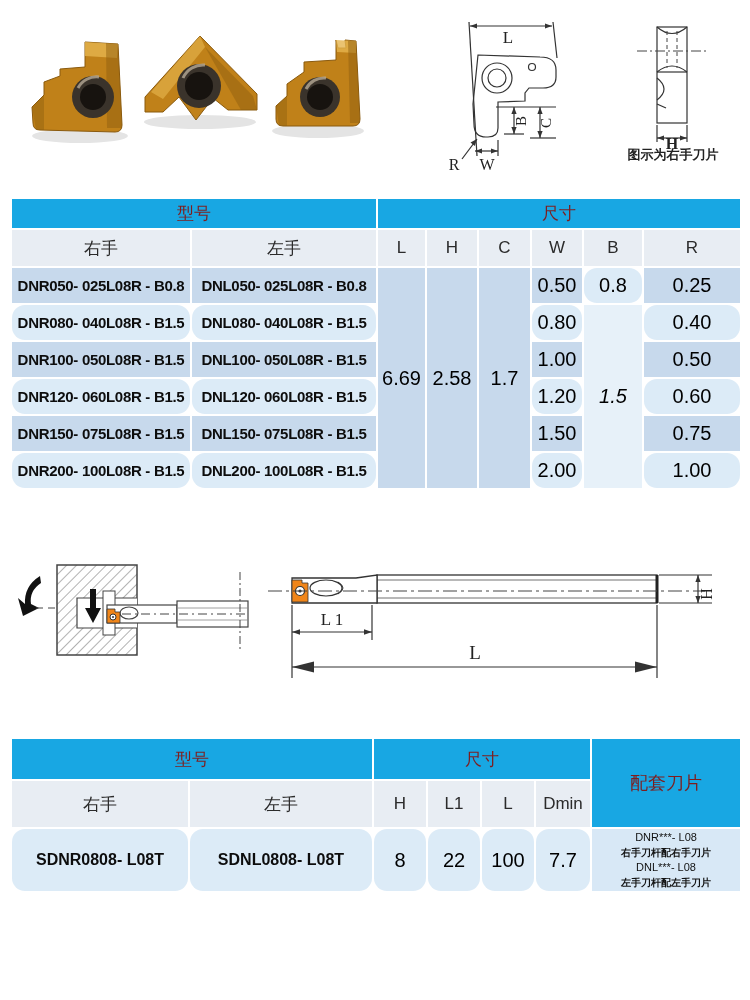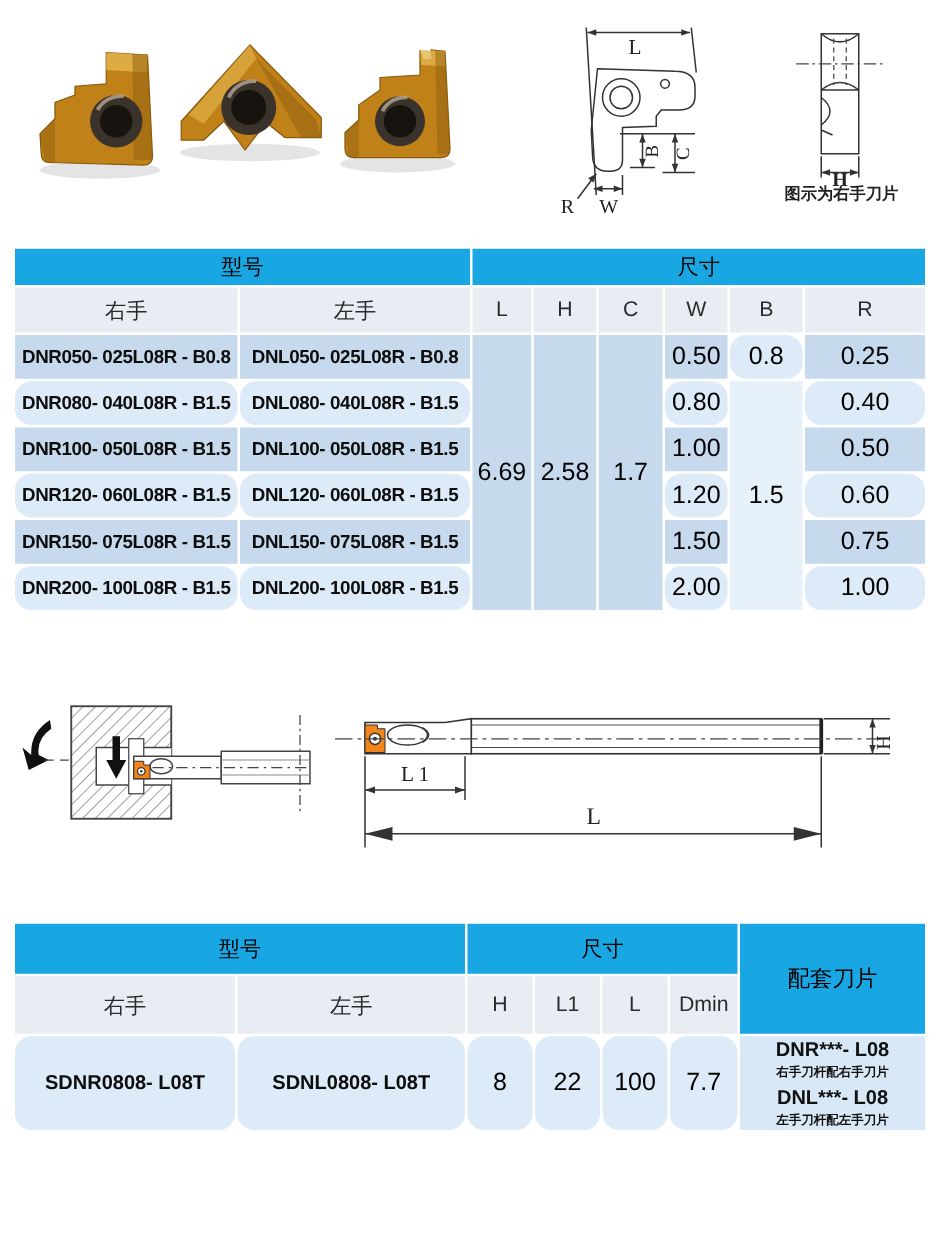--- a/index.html
+++ b/index.html
@@ -3,30 +3,30 @@
 <meta charset="utf-8">
 <style>
   html,body{margin:0;padding:0;background:#ffffff;}
   #stage{position:relative;width:750px;height:1000px;background:#fff;overflow:hidden;
          font-family:"Liberation Sans",sans-serif;}
   .abs{position:absolute;}
 
   
   table{border-collapse:separate;border-spacing:2px;table-layout:fixed;background:#fff;}
   th,td{text-align:center;vertical-align:middle;padding:0;overflow:hidden;}
-  .th-blue{background:#18a7e3;color:#000000;font-size:17px;font-weight:500;margin-top:20px;}
+  .th-blue{background:#18a7e3;color:#7f1d1d;font-size:17px;font-weight:500;margin-top:20px;}
   .sub{background:#e8edf3;color:#2b2b2b;font-size:17px;font-weight:500;margin-left:40px;}
   .model{font-weight:bold;font-size:15px;color:#0d0d0d;letter-spacing:-0.3px;margin-left:20px;}
   .model2{font-weight:bold;font-size:16px;color:#0d0d0d;}
   .num{font-size:20px;color:#000000;}
   .dark{background:#c7d9ec;}
   .light{background:#dcebf7;border-radius:13px;}
-  .bmerge{background:#e7f1f9;}
+  .bmerge{background:#e7f1f9;font-style:italic;}
   .note-cell{background:#d8e8f6;font-size:11px;color:#111;line-height:1.45;}
-  .note-code{font-size:16px;font-weight:700;display:block;}
+  .note-code{font-size:11px;font-weight:400;display:block;}
   .note-cn{font-size:10px;font-weight:600;display:block;}
 
   .caption{font-size:13px;font-weight:bold;color:#222;text-align:center;}
 
   svg text{font-family:"Liberation Serif",serif;fill:#222;}
   .ln{stroke:#333;stroke-width:1.2;fill:none;}
   .thin{stroke:#444;stroke-width:1;fill:none;}
   .arr{fill:#333;stroke:none;}
 </style>
 </head>

